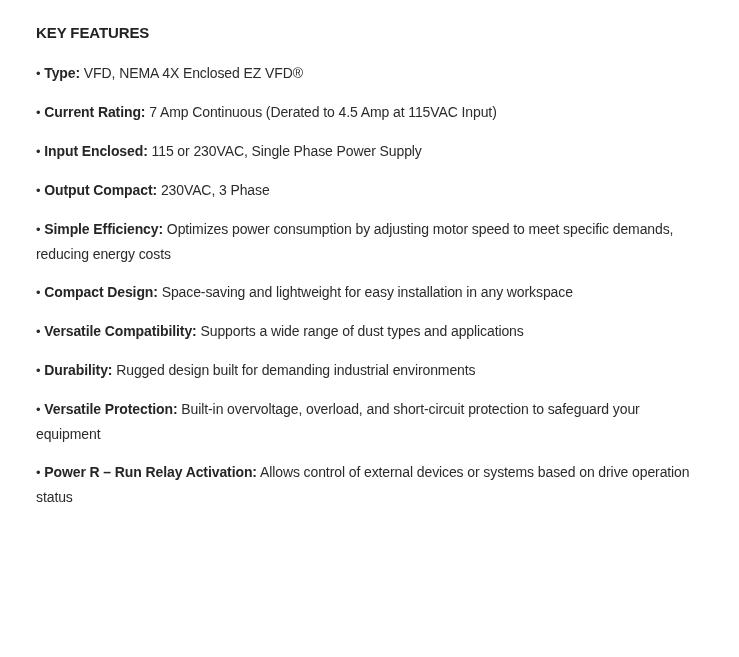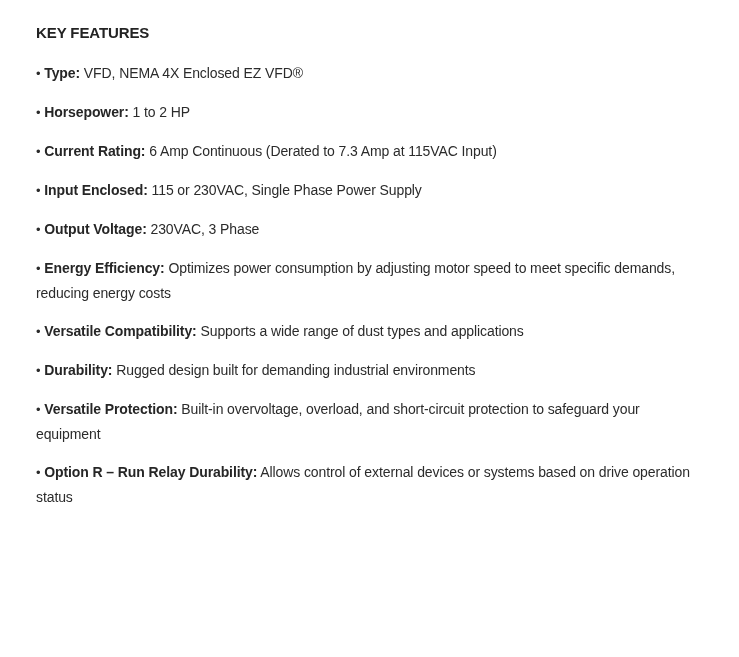--- a/index.html
+++ b/index.html
@@ -48,23 +48,23 @@
     font-weight: normal;
   }
 </style>
 </head>
 <body>
 
 <div class="page">
   <h2 class="page-title">KEY FEATURES</h2>
   <div>
       <div class="feature"><span class="bullet">•</span> <strong class="flabel">Type:</strong> <span class="ftext">VFD, NEMA 4X Enclosed EZ VFD®</span></div>
-      <div class="feature"><span class="bullet">•</span> <strong class="flabel">Horsepower:</strong> <span class="ftext">1 to 2 HP</span></div>
-      <div class="feature"><span class="bullet">•</span> <strong class="flabel">Current Rating:</strong> <span class="ftext">6 Amp Continuous (Derated to 7.3 Amp at 115VAC Input)</span></div>
+      <div class="feature"><span class="bullet">•</span> <strong class="flabel">Current Rating:</strong> <span class="ftext">7 Amp Continuous (Derated to 4.5 Amp at 115VAC Input)</span></div>
       <div class="feature"><span class="bullet">•</span> <strong class="flabel">Input Enclosed:</strong> <span class="ftext">115 or 230VAC, Single Phase Power Supply</span></div>
-      <div class="feature"><span class="bullet">•</span> <strong class="flabel">Output Voltage:</strong> <span class="ftext">230VAC, 3 Phase</span></div>
-      <div class="feature"><span class="bullet">•</span> <strong class="flabel">Energy Efficiency:</strong> <span class="ftext">Optimizes power consumption by adjusting motor speed to meet specific demands, reducing energy costs</span></div>
+      <div class="feature"><span class="bullet">•</span> <strong class="flabel">Output Compact:</strong> <span class="ftext">230VAC, 3 Phase</span></div>
+      <div class="feature"><span class="bullet">•</span> <strong class="flabel">Simple Efficiency:</strong> <span class="ftext">Optimizes power consumption by adjusting motor speed to meet specific demands, reducing energy costs</span></div>
+      <div class="feature"><span class="bullet">•</span> <strong class="flabel">Compact Design:</strong> <span class="ftext">Space-saving and lightweight for easy installation in any workspace</span></div>
       <div class="feature"><span class="bullet">•</span> <strong class="flabel">Versatile Compatibility:</strong> <span class="ftext">Supports a wide range of dust types and applications</span></div>
       <div class="feature"><span class="bullet">•</span> <strong class="flabel">Durability:</strong> <span class="ftext">Rugged design built for demanding industrial environments</span></div>
       <div class="feature"><span class="bullet">•</span> <strong class="flabel">Versatile Protection:</strong> <span class="ftext">Built-in overvoltage, overload, and short-circuit protection to safeguard your equipment</span></div>
-      <div class="feature"><span class="bullet">•</span> <strong class="flabel">Option R – Run Relay Durability:</strong> <span class="ftext">Allows control of external devices or systems based on drive operation status</span></div>
+      <div class="feature"><span class="bullet">•</span> <strong class="flabel">Power R – Run Relay Activation:</strong> <span class="ftext">Allows control of external devices or systems based on drive operation status</span></div>
     </div>
 </div>
 
 </body></html>

